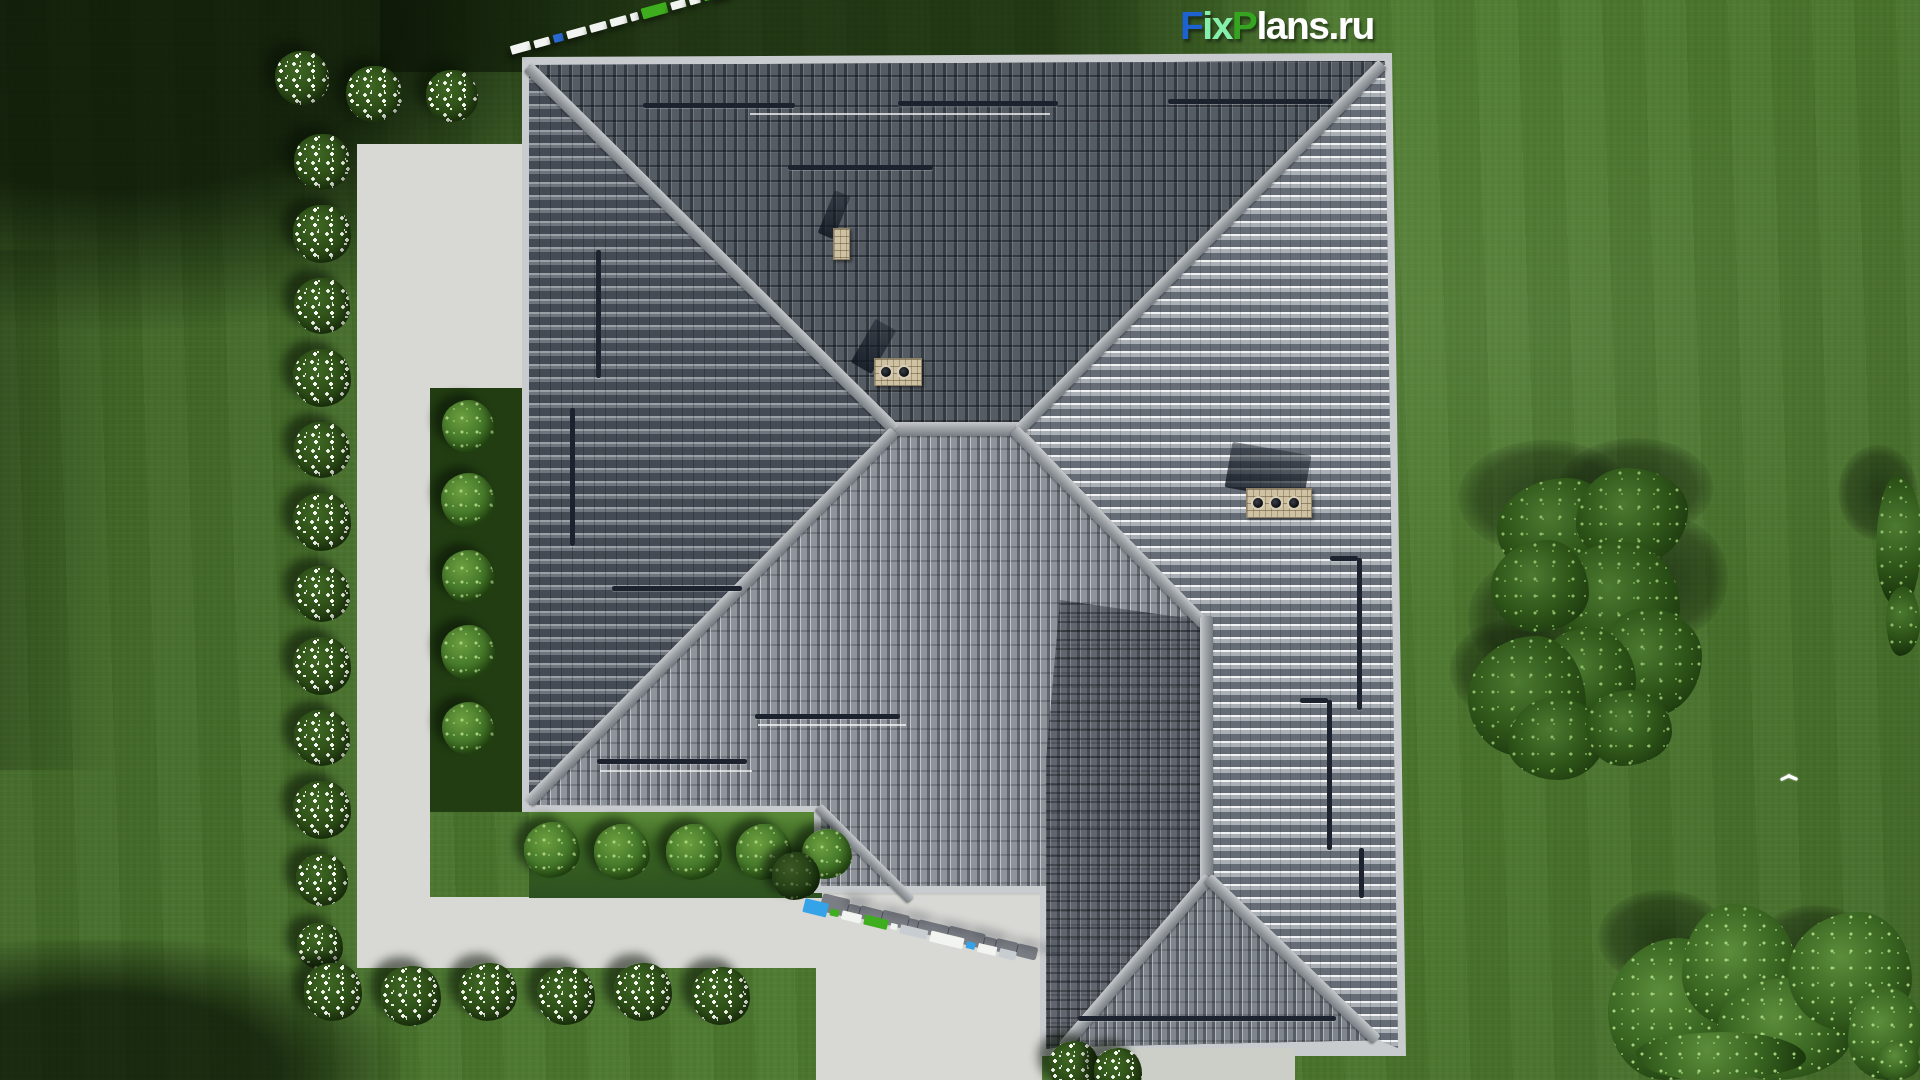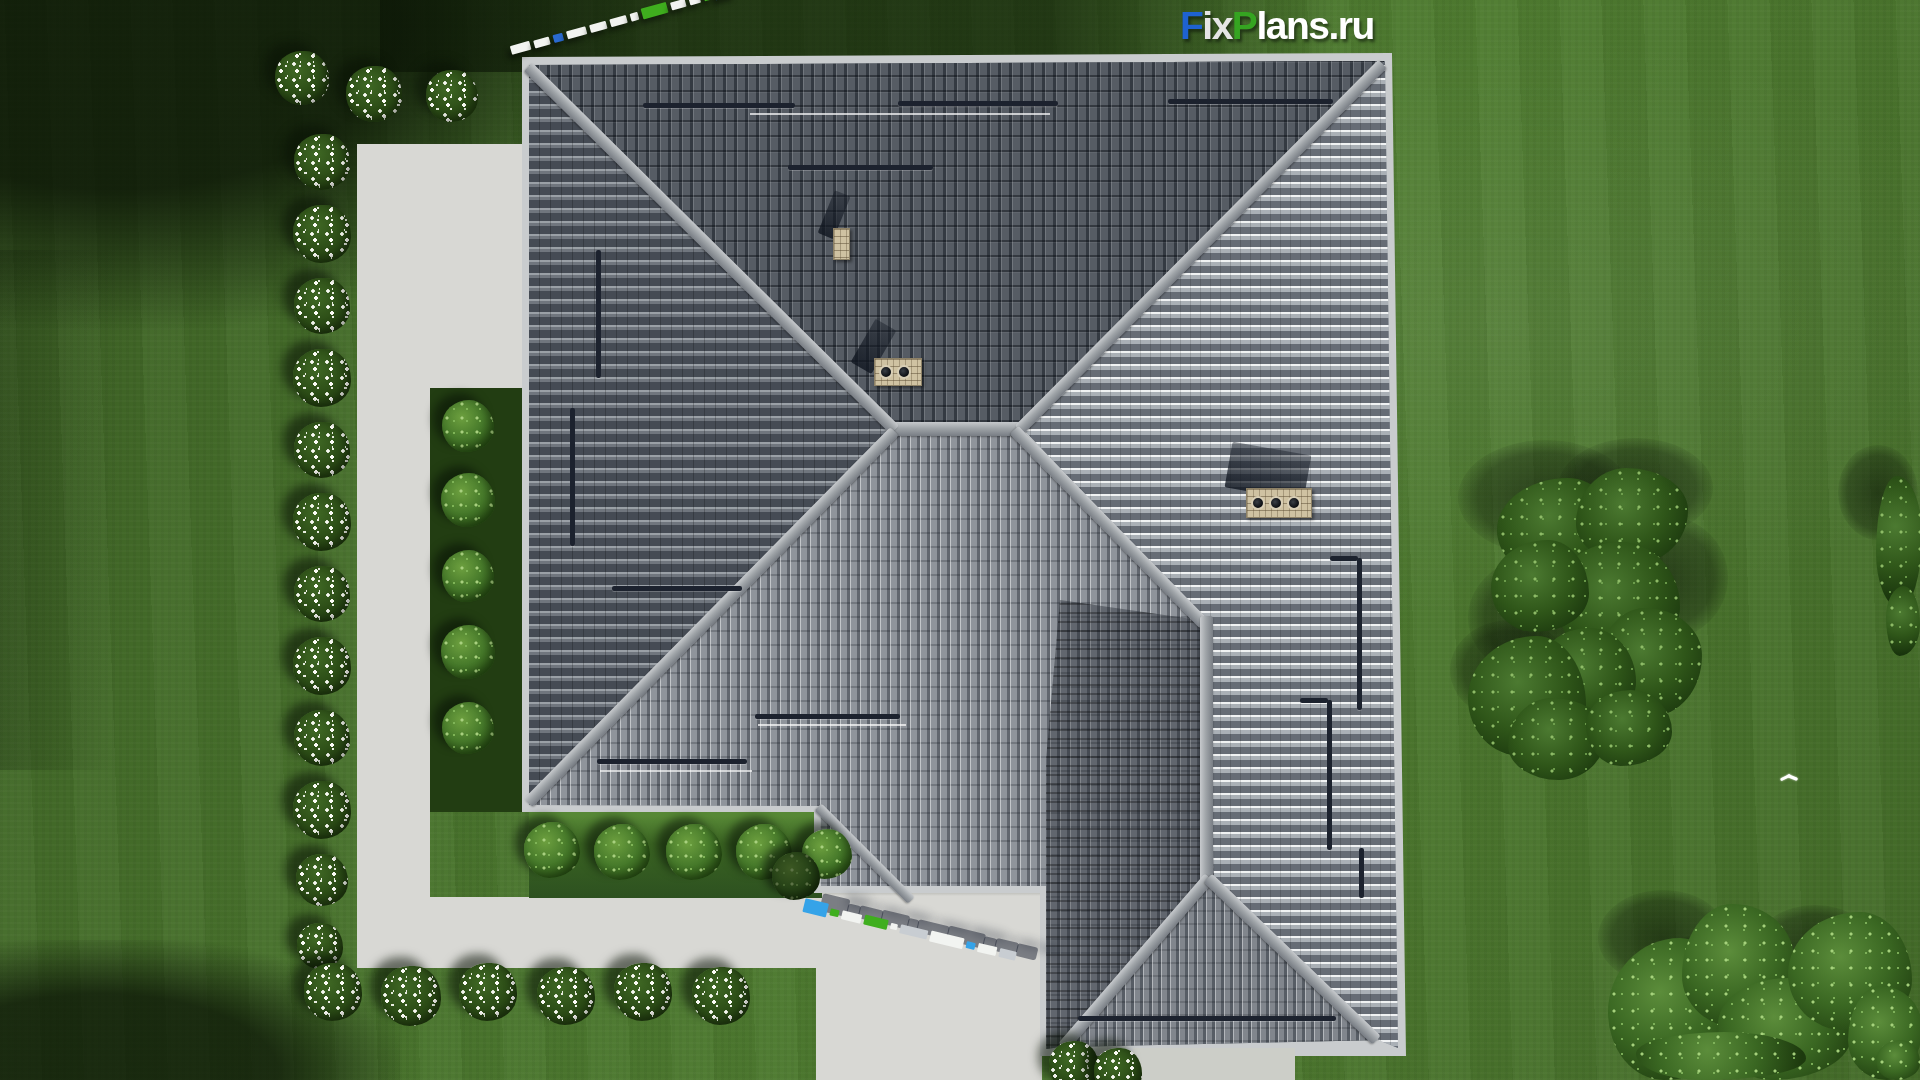--- a/index.html
+++ b/index.html
@@ -312,16 +312,16 @@
         <div class="piece" style="width: 24px; height: 10px; background: rgb(63, 174, 30);"></div>
         <div class="piece" style="width: 7px; height: 6px; background: rgb(242, 244, 241);"></div>
         <div class="piece" style="width: 28px; height: 9px; background: rgb(200, 205, 210);"></div>
         <div class="piece" style="width: 34px; height: 11px; background: rgb(242, 244, 241);"></div>
         <div class="piece" style="width: 9px; height: 7px; background: rgb(53, 163, 232);"></div>
         <div class="piece" style="width: 19px; height: 9px; background: rgb(242, 244, 241);"></div>
         <div class="piece" style="width: 17px; height: 9px; background: rgb(200, 205, 210);"></div>
       </div>
     </div>
 
-  <div class="logo"><span style="color: rgb(30, 98, 208);">F</span><span style="color: #e5e5e5;">ix</span><span style="color: rgb(53, 164, 33);">P</span><span style="color: rgb(255, 255, 255);">lans</span><span style="color: rgb(255, 255, 255);">.ru</span></div>
+  <div class="logo"><span style="color: rgb(30, 98, 208);">F</span><span style="color: #86efac;">ix</span><span style="color: rgb(53, 164, 33);">P</span><span style="color: rgb(255, 255, 255);">lans</span><span style="color: rgb(255, 255, 255);">.ru</span></div>
 
   <div class="bird" style="left: 1780px; top: 772px;"></div>
 </div>
 
 </body></html>

